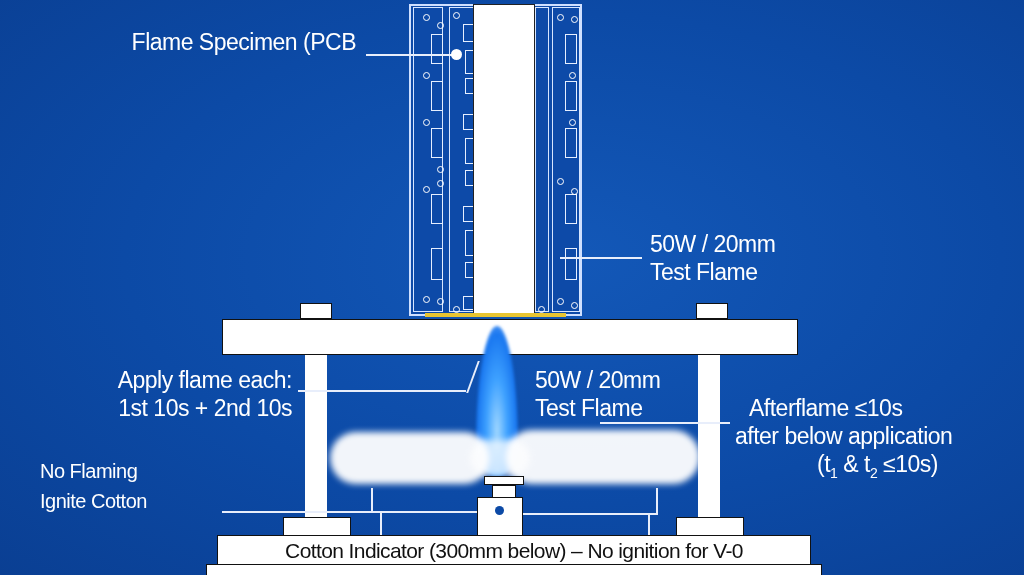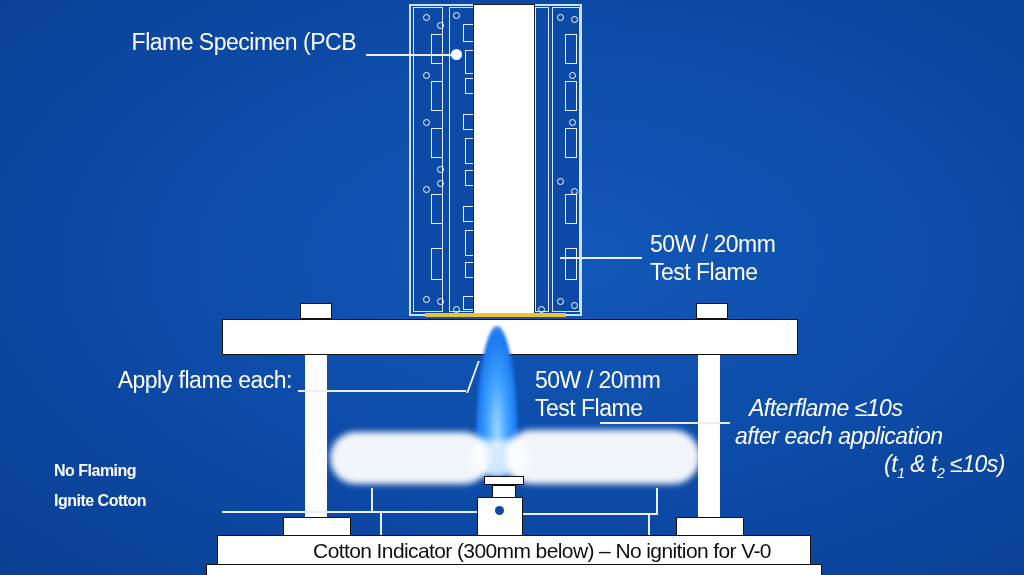--- a/index.html
+++ b/index.html
@@ -123,58 +123,59 @@
 
 <div class="white-box" style="left:222px; top:319px; width:576px; height:36px;"></div>
 
 <div class="abs" style="left:305px; top:355px; width:22px; height:162px; background:#fff;"></div>
 <div class="abs" style="left:698px; top:355px; width:22px; height:162px; background:#fff;"></div>
 
 <div class="flame" style="left:476px; top:326px; width:42px; height:150px;"></div>
 
 <div class="label r" style="left:40px; top:366px; width:252px;">
   <div>Apply flame each:</div>
+  <div>1st 10s + 2nd 10s</div>
 </div>
 <div class="line" style="left:298px; top:390px; width:168px; height:2px;"></div>
 <div class="line" style="left:472px; top:361px; width:2px; height:32px; transform: skewX(-20deg);"></div>
 
 <div class="label" style="left:535px; top:366px;">
   <div>50W / 20mm</div>
   <div>Test Flame</div>
 </div>
 
 <div class="line" style="left:600px; top:422px; width:130px; height:2px;"></div>
-<div class="label" style="left:735px; top:394px; text-align:center; width:270px;font-style:italic;">
+<div class="label" style="left:735px; top:394px; text-align:center; width:270px;">
   <div style="text-align:left; padding-left:14px;">Afterflame ≤10s</div>
-  <div style="text-align:left;">after each application</div>
-  <div style="text-align:right; padding-left:82px;">
+  <div style="text-align:left;">after below application</div>
+  <div style="text-align:left; padding-left:82px;">
     <span>(t</span><sub style="font-size:14px;">1</sub><span> &amp; t</span><sub style="font-size:14px;">2</sub><span> ≤10s)</span>
   </div>
 </div>
 
 <div class="cotton" style="left:330px; top:432px; width:160px; height:52px;"></div>
 <div class="cotton" style="left:505px; top:430px; width:195px; height:54px;"></div>
 <div class="cotton" style="left:470px; top:440px; width:60px; height:36px; opacity:0.7;"></div>
 
 <div class="white-box" style="left:484px; top:476px; width:40px; height:9px;"></div>
 <div class="white-box" style="left:492px; top:485px; width:24px; height:13px;"></div>
 <div class="white-box" style="left:477px; top:497px; width:46px; height:40px;"></div>
 <div class="abs" style="left:495px; top:506px; width:9px; height:9px; border-radius:50%; background:#0c4aa6;"></div>
 
 <div class="line" style="left:222px; top:511px; width:255px; height:2px;"></div>
 <div class="line" style="left:523px; top:513px; width:135px; height:2px;"></div>
 <div class="line" style="left:371px; top:488px; width:2px; height:24px;"></div>
 <div class="line" style="left:380px; top:512px; width:2px; height:24px;"></div>
 <div class="line" style="left:656px; top:488px; width:2px; height:26px;"></div>
 <div class="line" style="left:648px; top:514px; width:2px; height:22px;"></div>
 
-<div class="label" style="left:54px; top:456px; font-size:16px; line-height:30px;font-weight:bold;">
+<div class="label" style="left:40px; top:456px; font-size:20px; line-height:30px;">
   <div>No Flaming</div>
   <div>Ignite Cotton</div>
 </div>
 
 <div class="white-box" style="left:283px; top:517px; width:68px; height:19px;"></div>
 <div class="white-box" style="left:676px; top:517px; width:68px; height:19px;"></div>
 
 <div class="white-box" style="left:217px; top:535px; width:594px; height:30px;"></div>
-<div class="base-text" style="left:217px; top:537px; width:594px;margin-left:28px;">Cotton Indicator (300mm below) – No ignition for V-0</div>
+<div class="base-text" style="left:217px; top:537px; width:594px;">Cotton Indicator (300mm below) – No ignition for V-0</div>
 
 <div class="white-box" style="left:206px; top:564px; width:616px; height:20px;"></div>
 
 </body></html>

